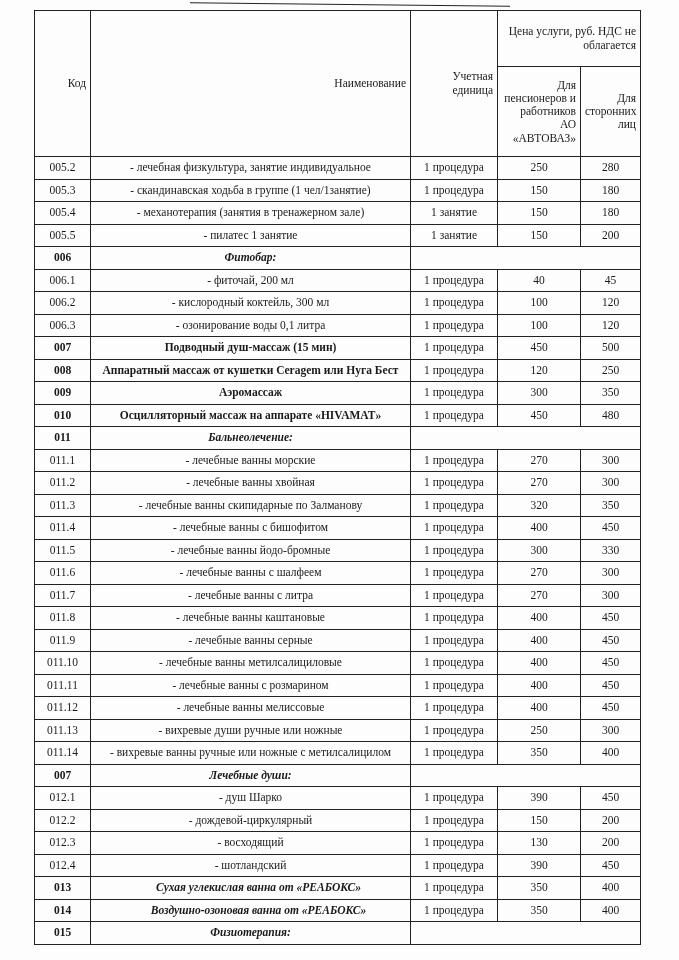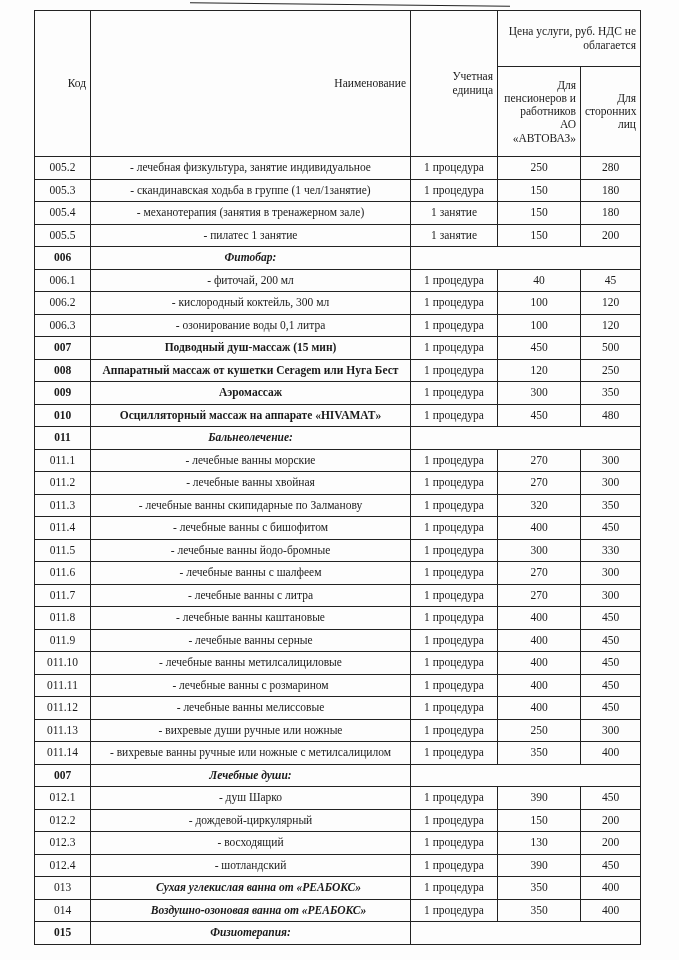--- a/index.html
+++ b/index.html
@@ -27,21 +27,21 @@
   .hdr-price { height: 55px; }
   .hdr-p1, .hdr-p2 { height: 88px; }
   tr.row td { height: 21.5px; }
   td.code { text-align: center; }
   td.unit, td.p1, td.p2 { text-align: center; }
   td.name { text-align: center; white-space: nowrap; overflow: hidden; }
   tr.bold td.code, tr.bold td.name { font-weight: bold; }
   tr.section td.code { font-weight: bold; margin-left: 20px; }
   tr.section td.name { font-weight: bold; font-style: italic; margin-top: 24px; }
   tr.section-italic-bold td.name { font-weight: bold; font-style: italic; padding-left: 20px; }
-  tr.section-italic-bold td.code { font-weight: normal; }
+  tr.section-italic-bold td.code { font-weight: bold; }
   .top-rule {
     position: absolute; left: 190px; top: 4px; width: 320px; height: 0;
     border-top: 1.5px solid #222; transform: rotate(0.6deg);
   }
 </style>
 </head>
 <body>
 
 <div class="top-rule"></div>
 

